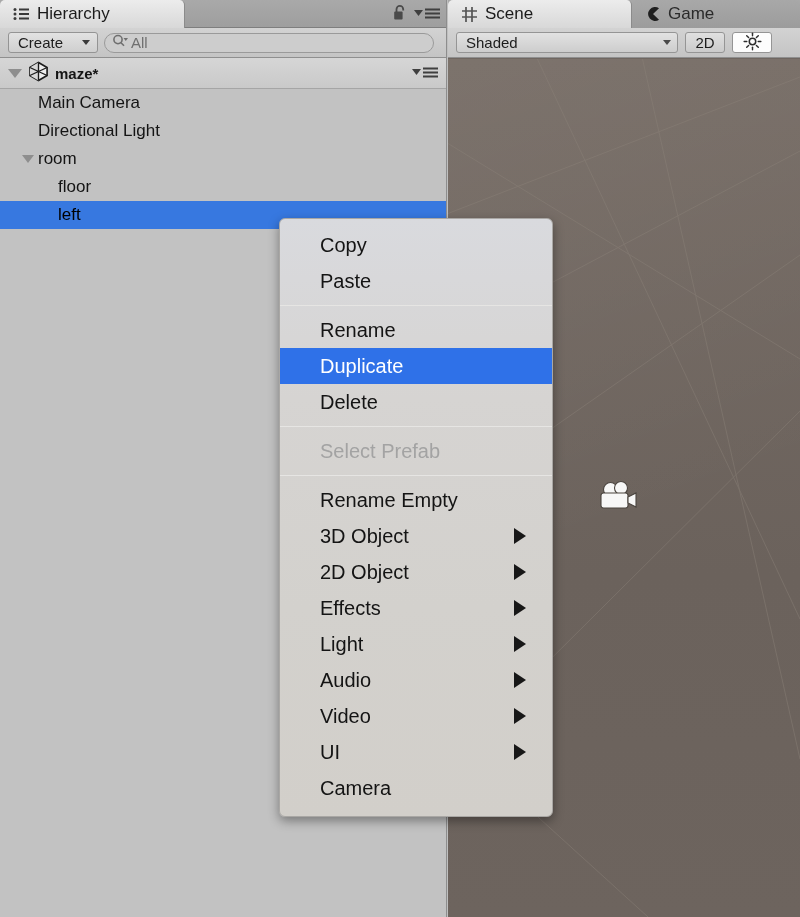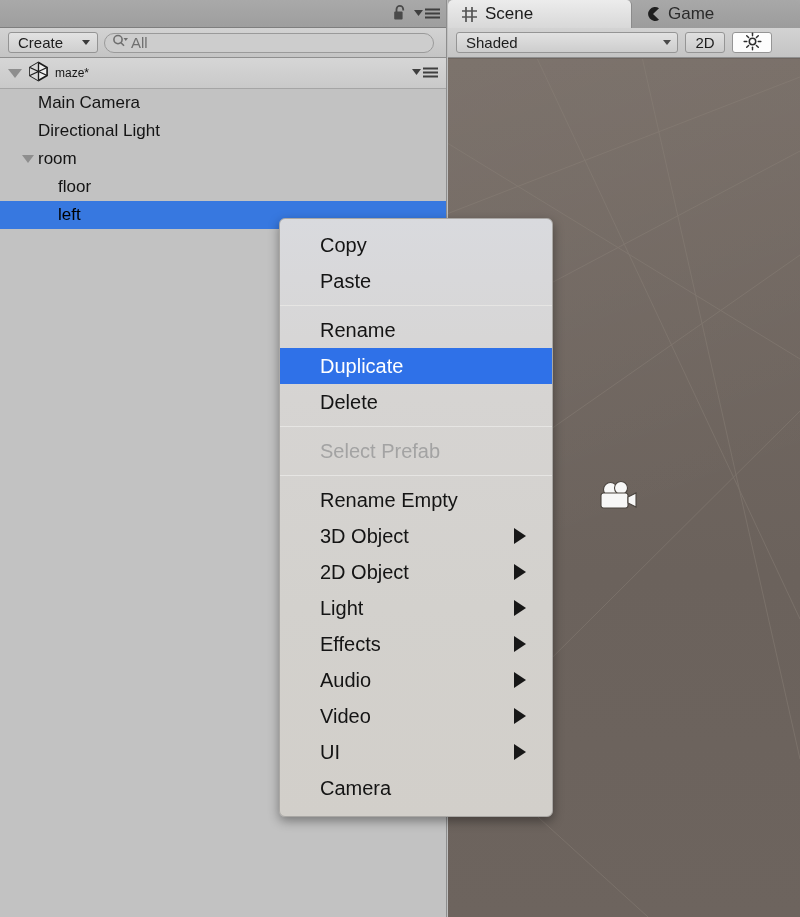--- a/index.html
+++ b/index.html
@@ -86,21 +86,21 @@
   .scene-root {
     height: 31px;
     display: flex; align-items: center;
     gap: 6px;
     padding-left: 8px;
     background: linear-gradient(#d6d6d6, #c9c9c9);
     border-bottom: 1px solid #a5a5a5;
     position: relative;
   }
   .scene-root .name {
-    font-size: 12px; font-weight: normal; color: #161616; text-align: center;
+    font-size: 15px; font-weight: bold; color: #161616; text-align: center;
   }
   .scene-root .menu-right {
     position: absolute; right: 8px; top: 8px;
     display: flex; align-items: center; gap: 6px;
   }
   .tri-open {
     width: 0; height: 0;
     border-left: 7px solid transparent;
     border-right: 7px solid transparent;
     border-top: 9px solid #8e8e8e;
@@ -220,20 +220,33 @@
   }
 </style>
 </head>
 <body>
 
 <div id="app">
 
   <div id="hierarchy-panel">
 
     <div class="tabbar">
+      <div class="tab" style="width:185px;">
+        <span class="tab-icon">
+          <svg width="17" height="14" viewBox="0 0 17 14">
+            <circle cx="2" cy="2.5" r="1.5" fill="#3a3a3a"></circle>
+            <rect x="6" y="1.5" width="10" height="2" fill="#3a3a3a"></rect>
+            <circle cx="2" cy="7" r="1.5" fill="#3a3a3a"></circle>
+            <rect x="6" y="6" width="10" height="2" fill="#3a3a3a"></rect>
+            <circle cx="2" cy="11.5" r="1.5" fill="#3a3a3a"></circle>
+            <rect x="6" y="10.5" width="10" height="2" fill="#3a3a3a"></rect>
+          </svg>
+        </span>
+        <span>Hierarchy</span>
+      </div>
 
       <div class="lock-area">
         <span>
           <svg width="14" height="17" viewBox="0 0 14 17">
             <path d="M3.5 8 V5.2 A3.3 3.3 0 0 1 10.2 5.2 V6.4" fill="none" stroke="#4a4a4a" stroke-width="1.8"></path>
             <rect x="1.2" y="7.6" width="8.4" height="8" rx="1" fill="#4a4a4a"></rect>
           </svg>
         </span>
         <span>
           <svg width="26" height="13" viewBox="0 0 26 13">
@@ -415,28 +428,28 @@
       </div>
       <div class="mi">
         <span>3D Object</span>
         <span class="arrow"></span>
       </div>
       <div class="mi">
         <span>2D Object</span>
         <span class="arrow"></span>
       </div>
       <div class="mi">
+        <span>Effects</span>
+        <span class="arrow"></span>
+      </div>
+      <div class="mi">
         <span>Light</span>
         <span class="arrow"></span>
       </div>
       <div class="mi">
-        <span>Effects</span>
-        <span class="arrow"></span>
-      </div>
-      <div class="mi">
         <span>Audio</span>
         <span class="arrow"></span>
       </div>
       <div class="mi">
         <span>Video</span>
         <span class="arrow"></span>
       </div>
       <div class="mi">
         <span>UI</span>
         <span class="arrow"></span>

